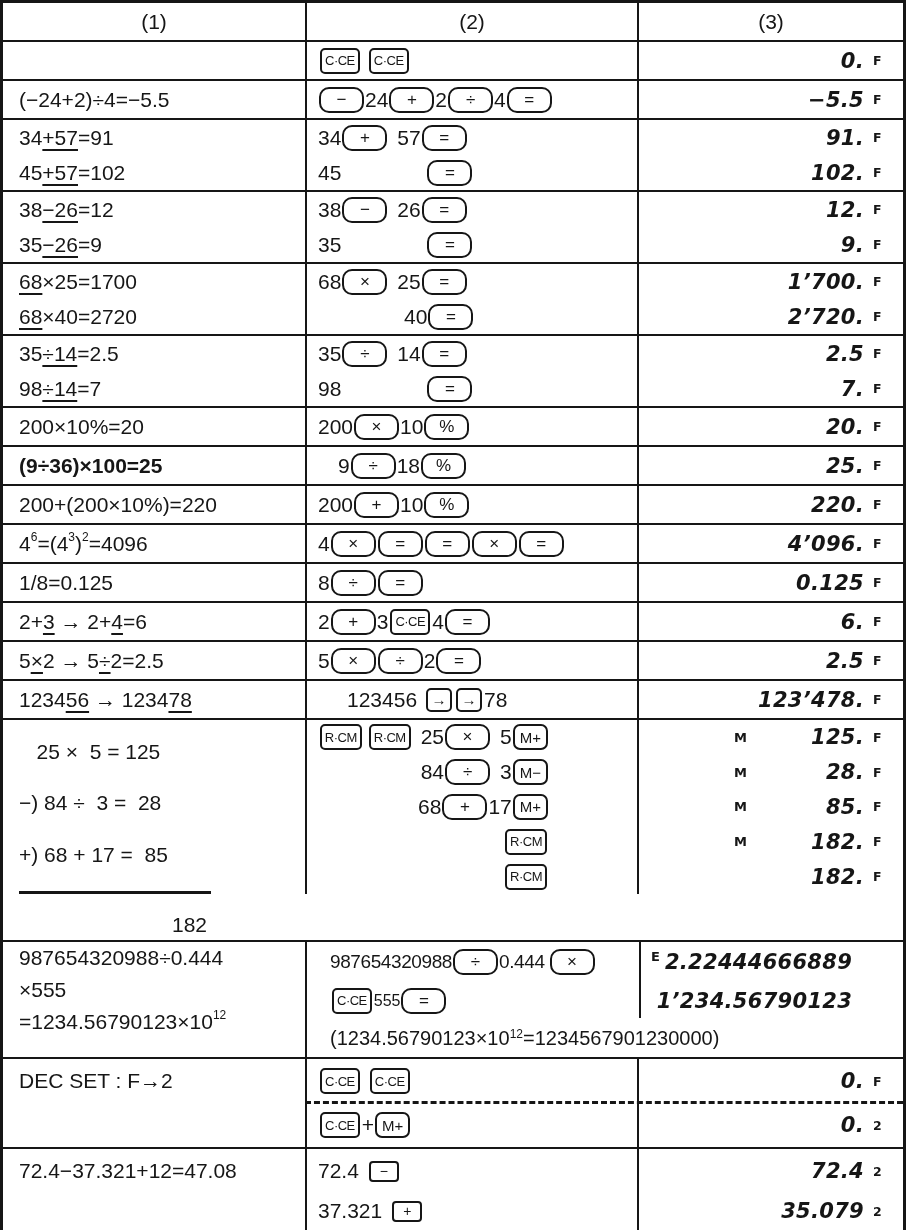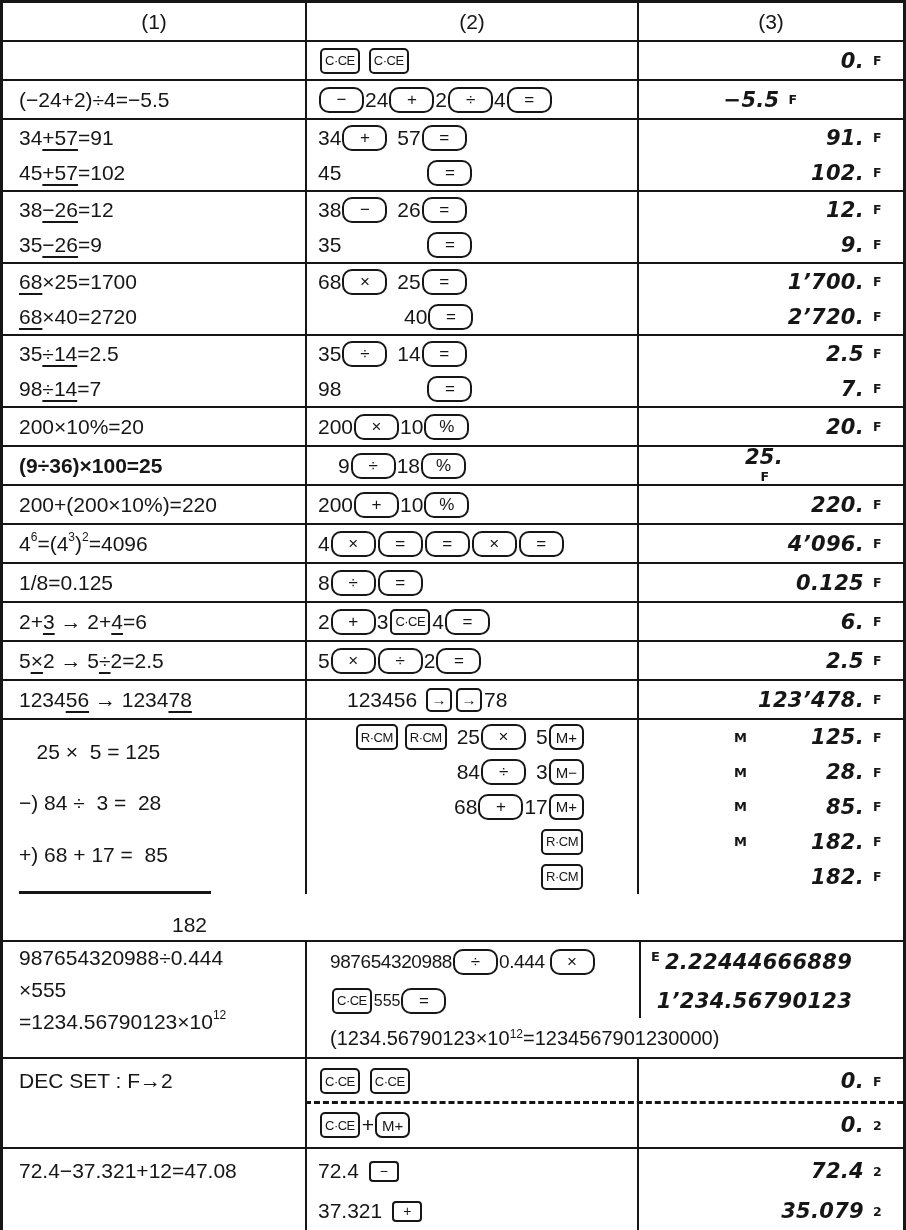--- a/index.html
+++ b/index.html
@@ -14,21 +14,21 @@
   .hline{display:flex;align-items:center;justify-content:center;font-size:21px;}
   
   .c1cell{padding-left:16px;font-size:21px;}
   .c1line{display:flex;align-items:center;white-space:pre;}
   .u{text-decoration:underline;text-underline-offset:4px;text-decoration-thickness:2px;}
   .sup{font-size:12px;position:relative;top:-7px;line-height:0;}
   .sumline{border-top:3px solid #161616;width:192px;margin:2px 0 0 0;flex:none;}
   .rnum{display:block;width:188px;text-align:right;}
   
   .c2line{display:flex;align-items:center;padding-left:11px;font-size:21px;box-sizing:border-box;}
-  .c2line.r{justify-content:flex-end;padding-left:0;padding-right:52px;}
+  .c2line.r{justify-content:flex-end;padding-left:0;padding-right:88px;}
   .t2{white-space:pre;}
   .t2.small{font-size:19px;letter-spacing:-0.4px;}
   .note{font-size:20px;white-space:pre;}
   .key{display:inline-flex;align-items:center;justify-content:center;border:2px solid #161616;box-sizing:border-box;background:#fff;flex:none;}
   .k-op{min-width:45px;height:26px;border-radius:10px;font-size:17px;margin:0 1px;}
   .k-fn{height:26px;border-radius:5px;font-size:13px;padding:0 3px;letter-spacing:-0.5px;margin:0 2px;font-weight:500;}
   .k-mem{height:26px;border-radius:7px;font-size:15px;padding:0 5px;margin:0 1px;}
   .k-ar{width:26px;height:24px;border-radius:5px;font-size:15px;margin:0 2px;}
   .k-sq{min-width:30px;height:21px;border-radius:4px;border-width:2px;font-size:14px;margin:0 3px;}
   .sp{display:inline-block;flex:none;}
@@ -92,21 +92,21 @@
           <span class="key k-op">−</span>
           <span class="t2">24</span>
           <span class="key k-op">+</span>
           <span class="t2">2</span>
           <span class="key k-op">÷</span>
           <span class="t2">4</span>
           <span class="key k-op">=</span>
         </div>
       </div>
       <div class="cell c3cell" style="height: 37px;">
-        <div class="c3line" style="height: 37px; justify-content: center;">
+        <div class="c3line" style="height: 37px;">
           <span class="num">−5.5</span>
           <span class="suf">F</span>
         </div>
       </div>
     </div>
     <div class="group">
       <div class="cell c1cell" style="height: 70px;">
         <div class="c1line" style="height: 35px;"><span>34</span><span class="u">+57</span><span>=91</span></div>
         <div class="c1line" style="height: 35px;"><span>45</span><span class="u">+57</span><span>=102</span></div>
       </div>
@@ -251,21 +251,21 @@
       <div class="cell c2cell" style="height: 37px;">
         <div class="c2line" style="height: 37px;">
           <span class="sp" style="width: 20px;"></span>
           <span class="t2">9</span>
           <span class="key k-op">÷</span>
           <span class="t2">18</span>
           <span class="key k-op">%</span>
         </div>
       </div>
       <div class="cell c3cell" style="height: 37px;">
-        <div class="c3line" style="height: 37px; flex-direction: column;">
+        <div class="c3line" style="height: 37px;">
           <span class="num">25.</span>
           <span class="suf">F</span>
         </div>
       </div>
     </div>
     <div class="group">
       <div class="cell c1cell" style="height: 37px;">
         <div class="c1line" style="height: 37px;"><span>200+(200×10%)=220</span></div>
       </div>
       <div class="cell c2cell" style="height: 37px;">

